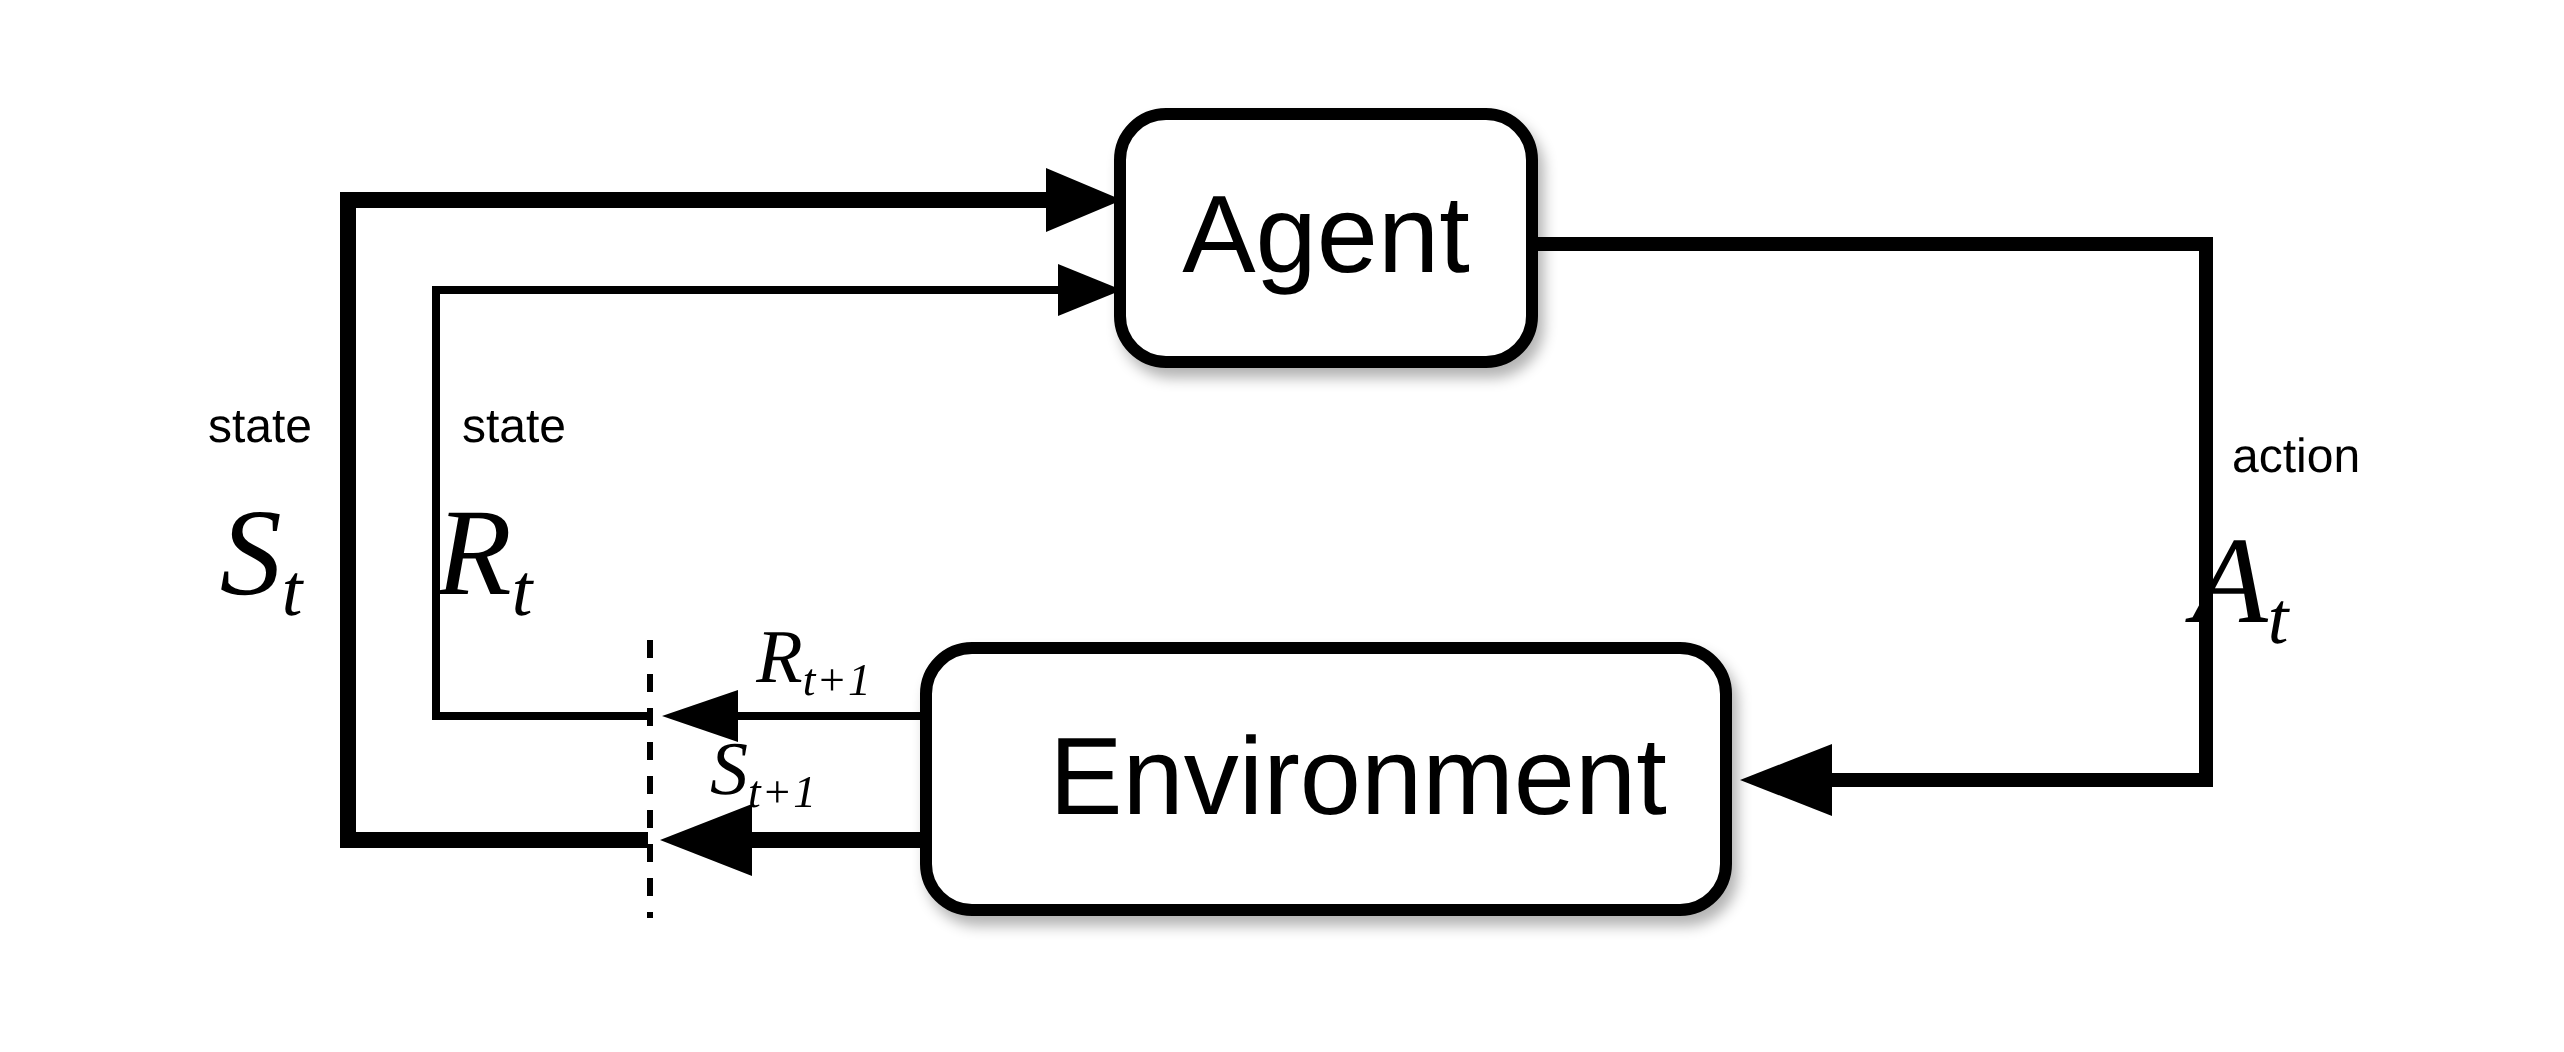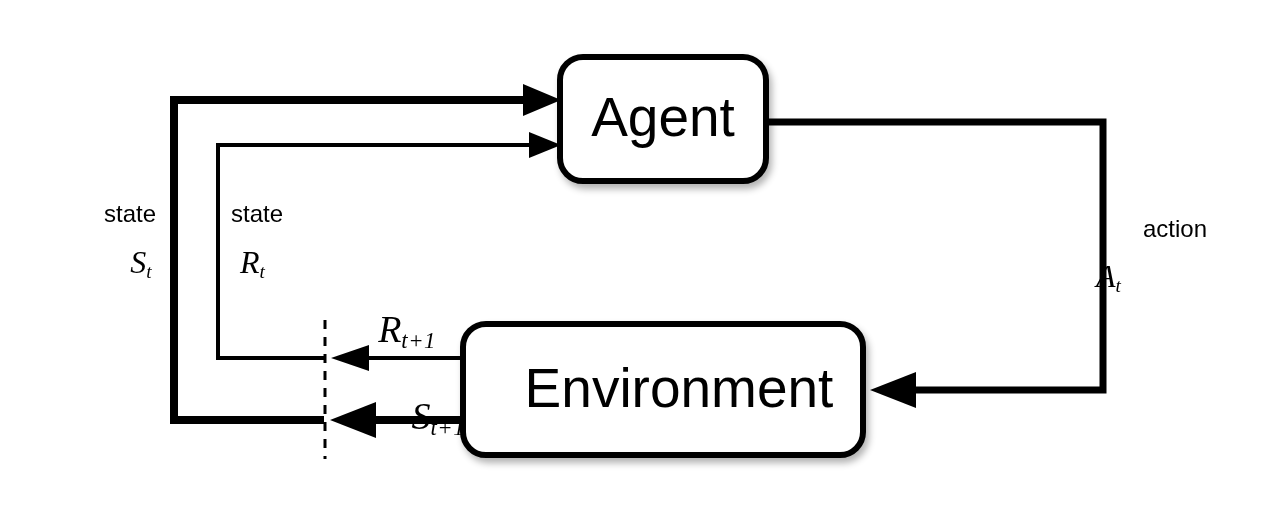--- a/index.html
+++ b/index.html
@@ -49,38 +49,38 @@
   .word-label {
     position: absolute;
     font-size: 24px;
     color: var(--line);
     white-space: nowrap;
   }
   .math-label {
     position: absolute;
     font-family: "Liberation Serif", serif;
     font-style: italic;
-    font-size: 32px;
+    font-size: 62px;
     color: var(--line);
     white-space: nowrap;
     line-height: 1;
   }
   .math-label .sub {
     font-size: 0.60em;
     vertical-align: -0.28em;
     letter-spacing: 0.02em;
   }
   #state-word  { left: 40px;  top: 200px; width: 116px; text-align: right; }
   #state-sym   { left: 40px;  top: 246px; width: 112px; text-align: right; }
   #reward-word { left: 231px; top: 200px; }
-  #reward-sym  { left: 240px; top: 246px; font-style: italic; }
-  #action-word { left: 1143px; top: 215px; }
+  #reward-sym  { left: 218px; top: 246px; font-style: italic; }
+  #action-word { left: 1116px; top: 215px; }
   #action-sym  { left: 1096px; top: 260px; }
   #next-reward { left: 352px; top: 310px; width: 110px; text-align: center; font-size: 38px; }
-  #next-state  { left: 355px; top: 366px; width: 110px; text-align: right; font-size: 38px; margin-top: 31px; }
+  #next-state  { left: 355px; top: 366px; width: 110px; text-align: left; font-size: 38px; }
 </style>
 </head>
 <body>
 
 <div id="canvas">
 
   <svg id="wires" viewBox="0 0 1282 526" xmlns="http://www.w3.org/2000/svg">
 
     <polyline points="324,420 174,420 174,100 528,100" fill="none" stroke="#000" stroke-width="8" stroke-linejoin="miter"></polyline>
     <polygon points="561,100 523,84 523,116" fill="#000"></polygon>

